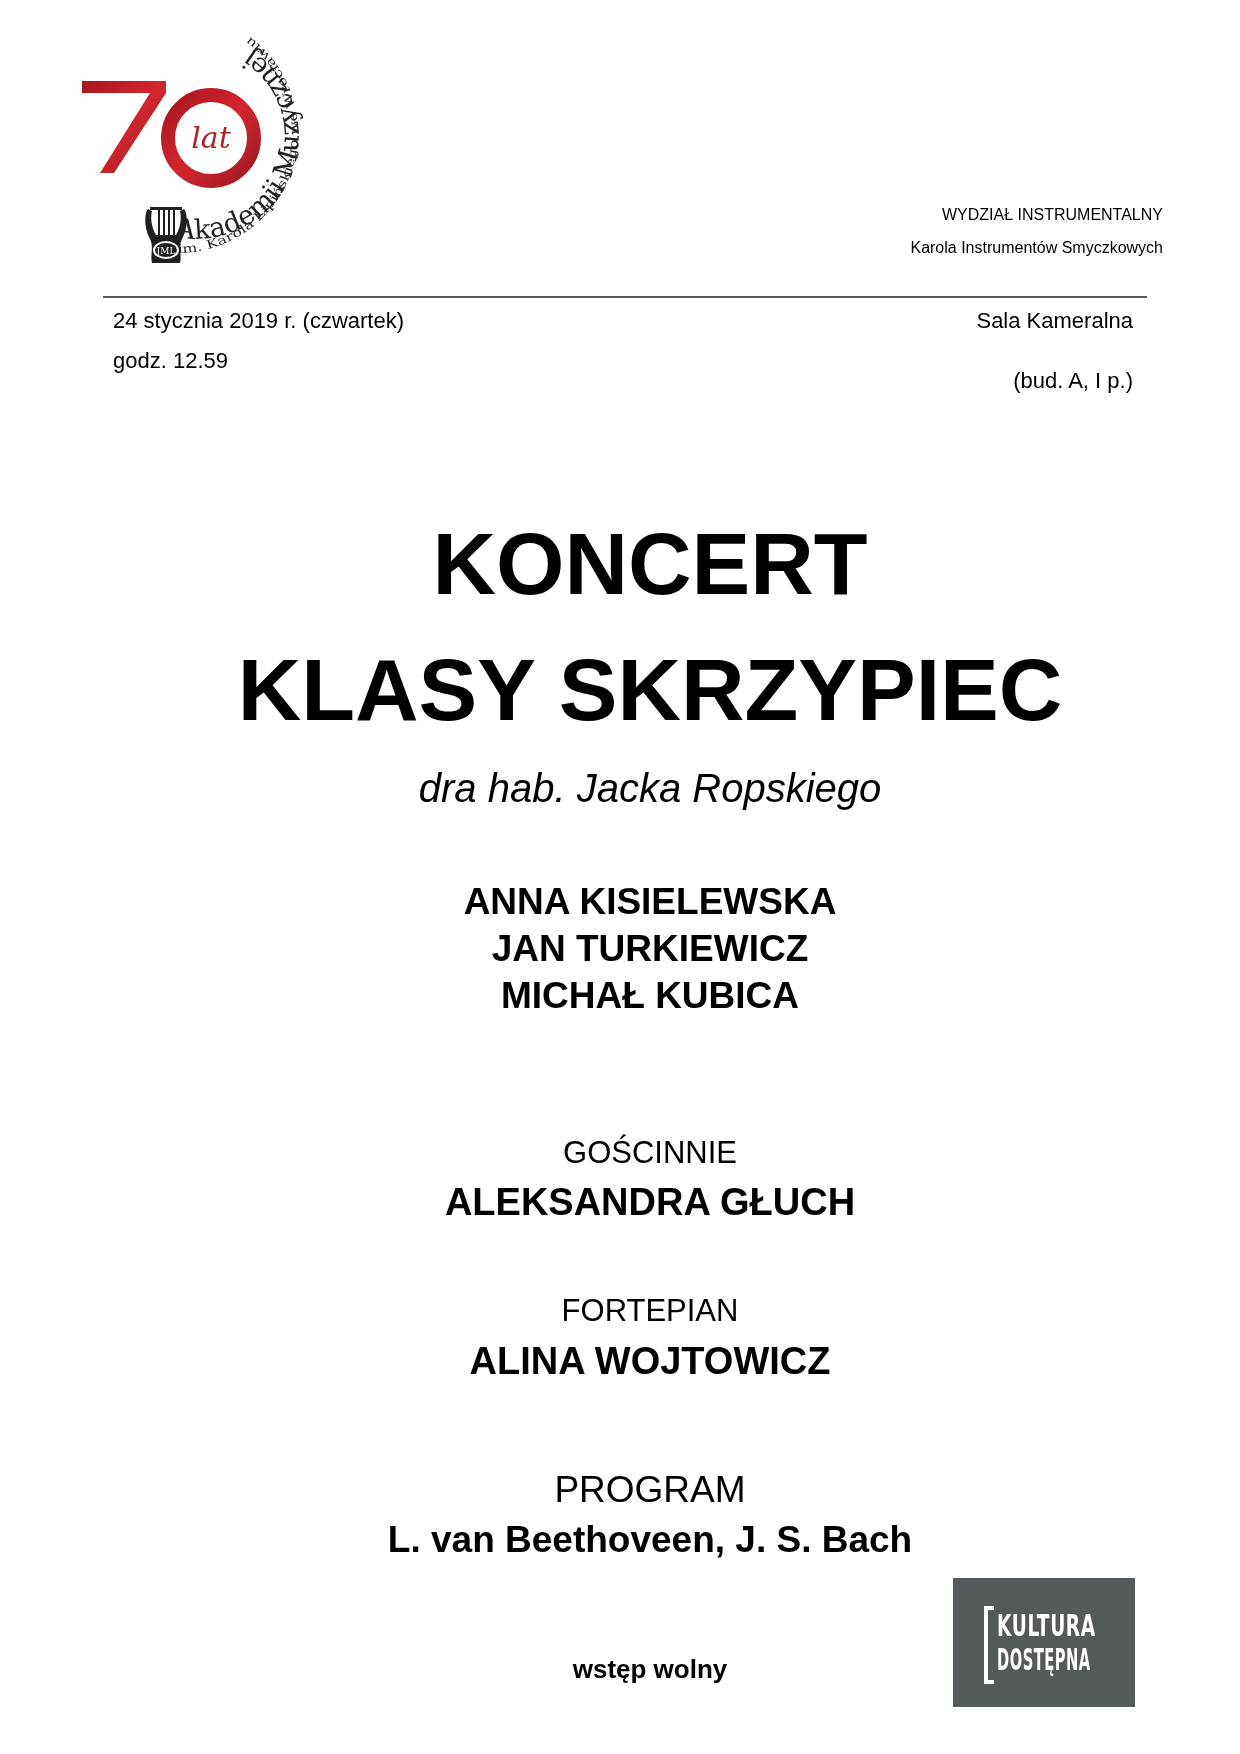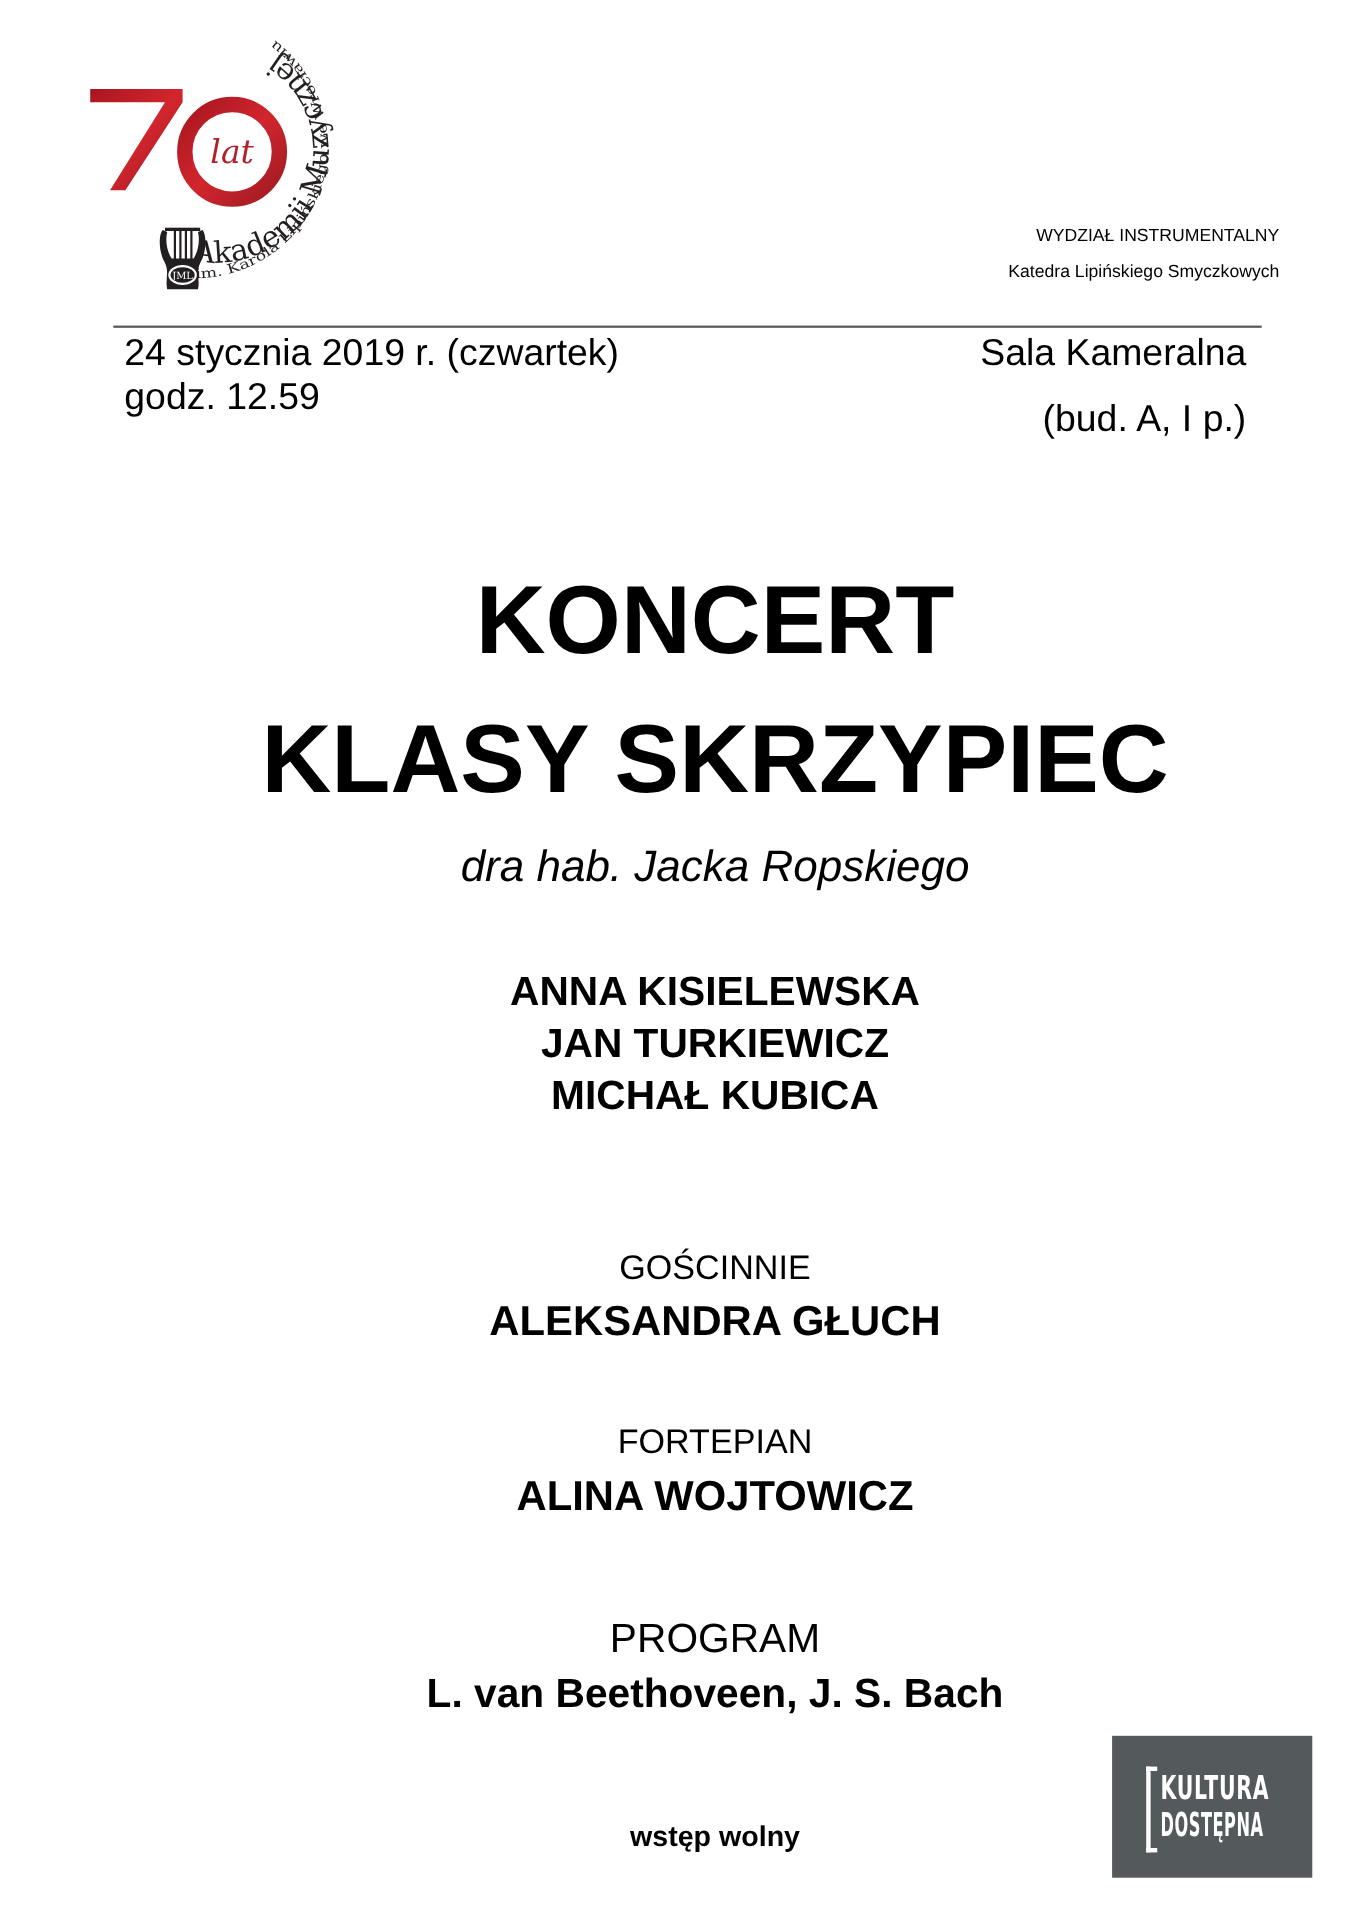--- a/index.html
+++ b/index.html
@@ -10,21 +10,21 @@
   
   #logo { left: 74px; top: 20px; width: 300px; height: 260px; }
 
   
   .dept { right: 77px; text-align: right; font-size: 16px; line-height: 33px; white-space: nowrap; }
   #dept-name { top: 198px; }
   #dept-chair { top: 231px; }
 
   .rule { left: 103px; top: 296px; width: 1044px; height: 2px; background: #555; }
 
-  .meta { font-size: 34px; line-height: 40px; white-space: nowrap; }
+  .meta { font-size: 22px; line-height: 40px; white-space: nowrap; }
   #date { left: 113px; top: 301px; }
   #time { left: 113px; top: 341px; }
   #venue { right: 107px; top: 301px; text-align: right; }
   #venue-detail { right: 107px; top: 361px; text-align: right; }
 
   .center { left: 0; width: 1300px; text-align: center; white-space: nowrap; }
 
   #title1 { top: 514px; font-size: 88px; font-weight: bold; line-height: 100px; }
   #title2 { top: 640px; font-size: 88px; font-weight: bold; line-height: 100px; }
   #teacher { top: 763px; font-size: 40px; font-style: italic; line-height: 50px; }
@@ -35,21 +35,21 @@
 
   #guest-label { top: 1135px; }
   #guest-name { top: 1180px; }
   #piano-label { top: 1293px; }
   #piano-name { top: 1339px; }
   #program-label { top: 1469px; font-size: 37px; line-height: 42px; }
   #program-text { top: 1519px; font-size: 37px; font-weight: bold; line-height: 42px; }
   #entry { top: 1654px; font-size: 26px; font-weight: bold; line-height: 30px; }
 
   
-  #kd-badge { left: 1011px; top: 1578px; width: 182px; height: 129px; background: #54595c; }
+  #kd-badge { left: 953px; top: 1578px; width: 182px; height: 129px; background: #54595c; }
   #kd-bracket { position: absolute; left: 31px; top: 28px; width: 6px; height: 70px;
     border: 4px solid #fff; border-right: none; }
   .kd-text { position: absolute; left: 44px; color: #fff; font-family: "DejaVu Sans", sans-serif;
     font-weight: bold; letter-spacing: 1px; transform-origin: left top; white-space: nowrap; }
   #kd-line1 { top: 32px; font-size: 30px; line-height: 32px; transform: scaleX(0.62); }
   #kd-line2 { top: 66px; font-size: 30px; line-height: 32px; transform: scaleX(0.49); }
 </style>
 </head>
 <body>
 
@@ -89,21 +89,21 @@
       <rect x="24" y="4" width="2" height="28"></rect>
       <rect x="29" y="4" width="2" height="28"></rect>
       <ellipse cx="22" cy="45" rx="13" ry="9" fill="#fff"></ellipse>
       <ellipse cx="22" cy="45" rx="11" ry="7" fill="#231f20"></ellipse>
       <text x="22" y="49" text-anchor="middle" font-family="DejaVu Serif, serif" font-size="9" fill="#fff">JML</text>
     </g>
   </svg>
 </div>
 
 <div id="dept-name" class="abs dept sans">WYDZIAŁ INSTRUMENTALNY</div>
-<div id="dept-chair" class="abs dept sans">Katedra Lipińskiego Smyczkowych</div>
+<div id="dept-chair" class="abs dept sans">Karola Instrumentów Smyczkowych</div>
 
 <div class="abs rule"></div>
 
 <div id="date" class="abs meta sans">24 stycznia 2019 r. (czwartek)</div>
 <div id="time" class="abs meta sans">godz. 12.59</div>
 <div id="venue" class="abs meta sans">Sala Kameralna</div>
 <div id="venue-detail" class="abs meta sans">(bud. A, I p.)</div>
 
 <div id="title1" class="abs center sans">KONCERT</div>
 <div id="title2" class="abs center sans">KLASY SKRZYPIEC</div>

